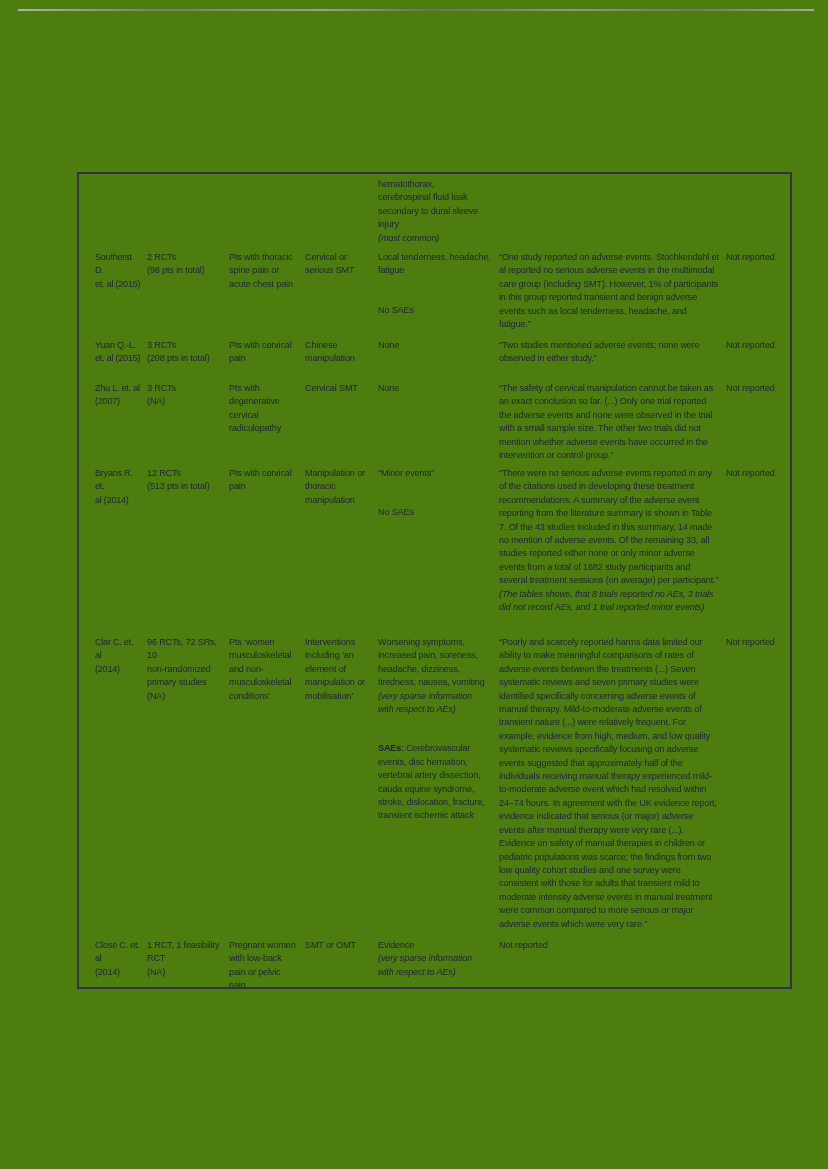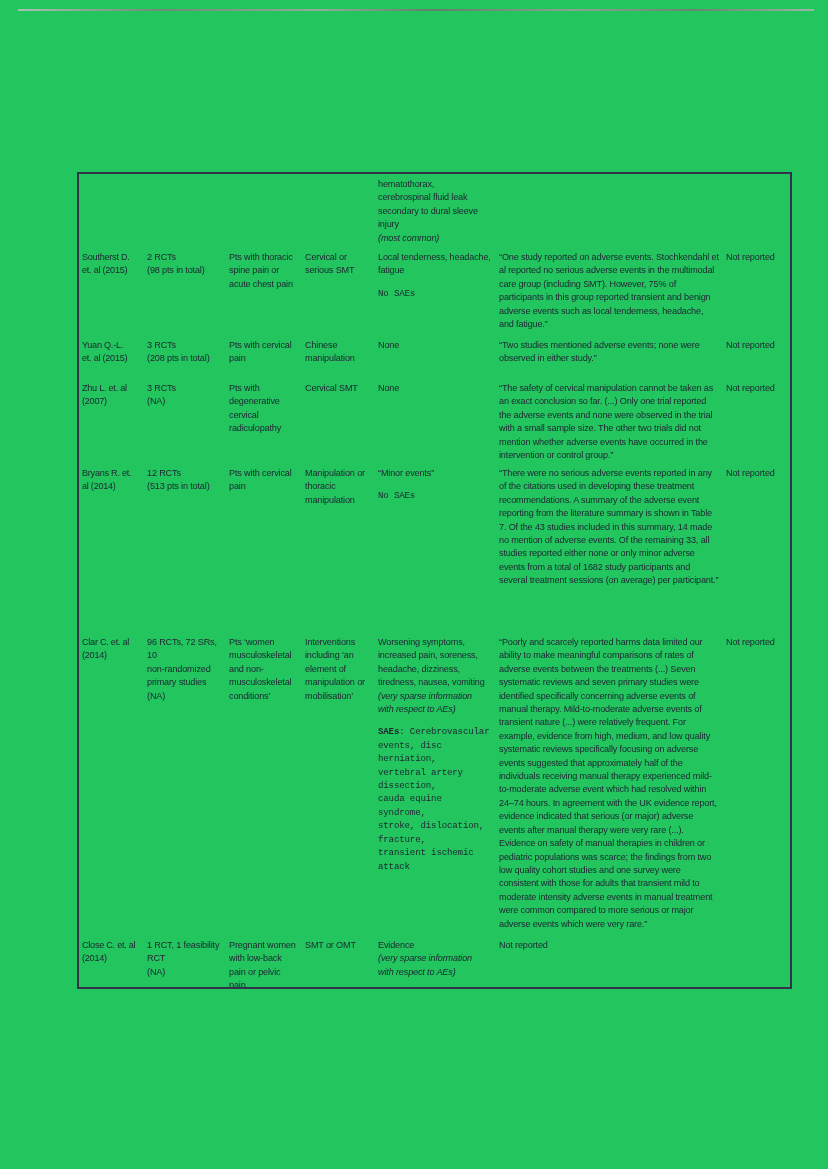--- a/index.html
+++ b/index.html
@@ -1,19 +1,19 @@
 <!DOCTYPE html>
 <html><head>
 <meta charset="utf-8">
 <style>
   html,body{margin:0;padding:0;background:#e8e8e8;}
   .sheet{
     position:relative;
     width:828px;height:1169px;
-    background:#22c55e;
+    background:#4d7c0f;
     overflow:hidden;
     font-family:"Liberation Sans", sans-serif;
     color:#1f2433;
   }
   .top-rule{
     position:absolute;left:18px;right:14px;top:9px;height:2px;
     background:linear-gradient(90deg,#c0c0c0,#7e7e7e 18%,#a7a7a7 38%,#6f6f6f 52%,#9c9c9c 70%,#777 85%,#b2b2b2);
     opacity:.85;
   }
   .table-box{
@@ -35,28 +35,28 @@
   .row:nth-child(4){min-height:82px;}
   .row:nth-child(5){min-height:166px;}
   .row:nth-child(6){min-height:300px;}
   .row:nth-child(7){min-height:46px;}
   .cell{
     padding:1px 4px 0 2px;
     font-size:9.1px;
     line-height:13.4px;
     letter-spacing:-0.15px;
   }
-  .cell.c-author{letter-spacing:-0.25px;padding-left:3px;}
+  .cell.c-author{letter-spacing:-0.25px;padding-left:16px;}
   .cell.c-reported{padding-right:8px;}
   .cell p{
     margin:0;
     white-space:pre-line;
     word-wrap:break-word;
   }
-  .cell p.gap{margin-top:9px;font-family:Liberation Mono, monospace;}
+  .cell p.gap{margin-top:26px;}
   .cell p.italic{font-style:italic;}
   .cell b{font-weight:bold;}
 </style>
 </head>
 <body>
 
 <div class="sheet">
   <div class="top-rule"></div>
   <div class="table-box">
     <div id="rows">
@@ -92,21 +92,21 @@
           <div class="cell c-intervention">
             <p>Cervical or
 serious SMT</p>
           </div>
           <div class="cell c-ae">
             <p>Local tenderness, headache,
 fatigue</p>
             <p class="gap">No SAEs</p>
           </div>
           <div class="cell c-quote">
-            <p>“One study reported on adverse events. Stochkendahl et al reported no serious adverse events in the multimodal care group (including SMT). However, 75% of participants in this group reported transient and benign adverse events such as local tenderness, headache, and fatigue.”</p>
+            <p>“One study reported on adverse events. Stochkendahl et al reported no serious adverse events in the multimodal care group (including SMT). However, 1% of participants in this group reported transient and benign adverse events such as local tenderness, headache, and fatigue.”</p>
           </div>
           <div class="cell c-reported">
             <p>Not reported</p>
           </div>
         </div>
         <div class="row">
           <div class="cell c-author">
             <p>Yuan Q.-L.
 et. al (2015)</p>
           </div>
@@ -177,20 +177,21 @@
             <p>Manipulation or
 thoracic
 manipulation</p>
           </div>
           <div class="cell c-ae">
             <p>“Minor events”</p>
             <p class="gap">No SAEs</p>
           </div>
           <div class="cell c-quote">
             <p>“There were no serious adverse events reported in any of the citations used in developing these treatment recommendations. A summary of the adverse event reporting from the literature summary is shown in Table 7. Of the 43 studies included in this summary, 14 made no mention of adverse events. Of the remaining 33, all studies reported either none or only minor adverse events from a total of 1682 study participants and several treatment sessions (on average) per participant.”</p>
+            <p class="italic">(The tables shows, that 8 trials reported no AEs, 3 trials did not record AEs, and 1 trial reported minor events)</p>
           </div>
           <div class="cell c-reported">
             <p>Not reported</p>
           </div>
         </div>
         <div class="row">
           <div class="cell c-author">
             <p>Clar C. et. al
 (2014)</p>
           </div>

